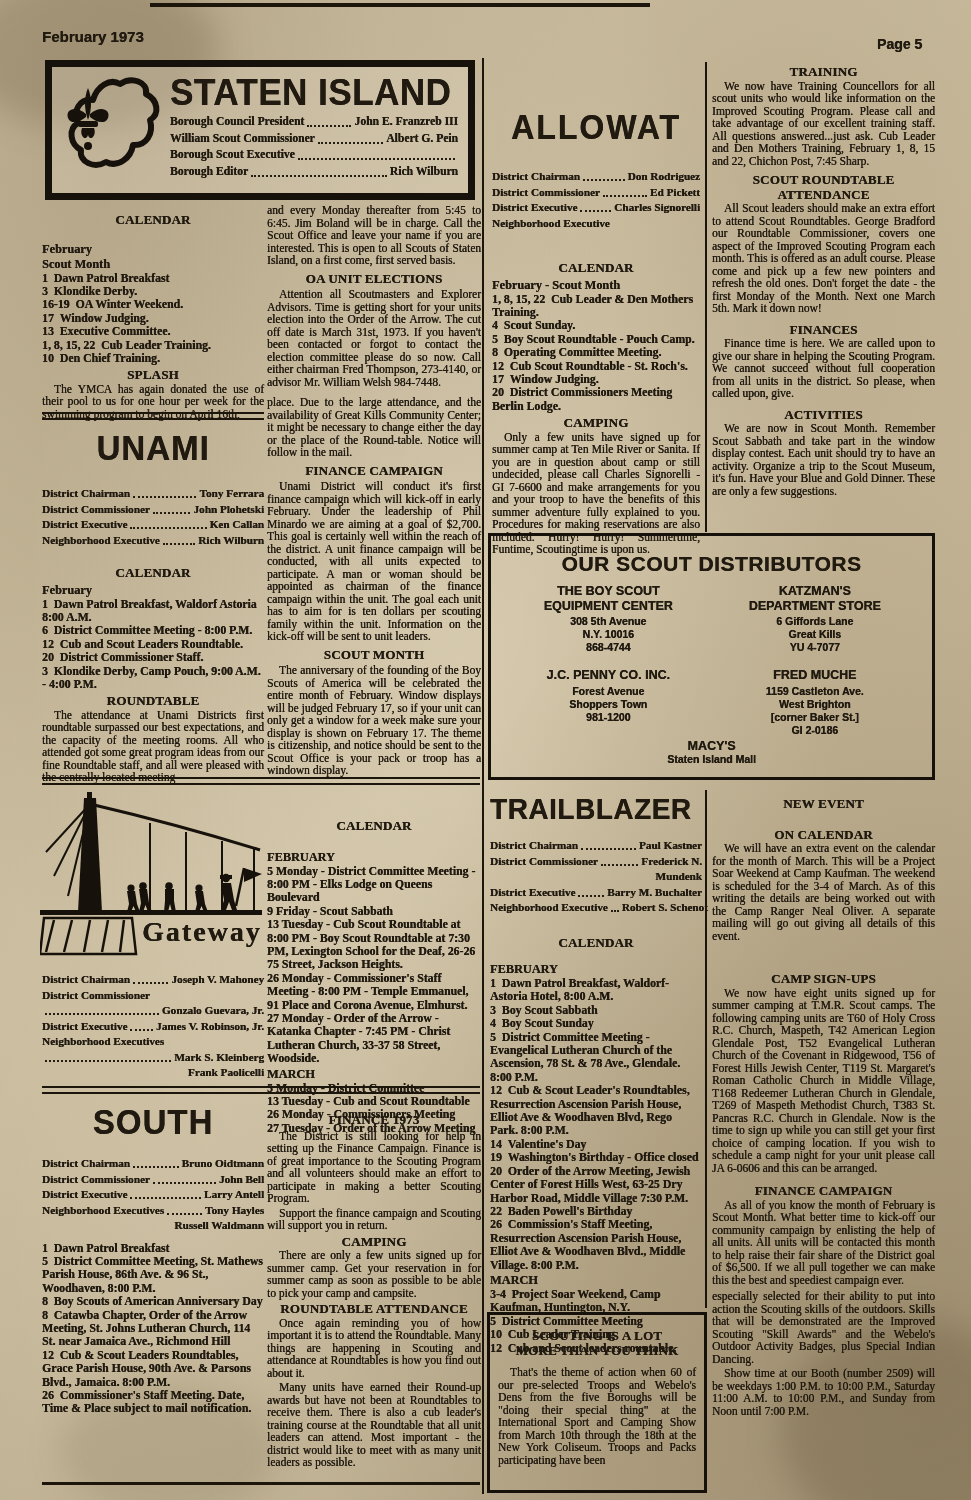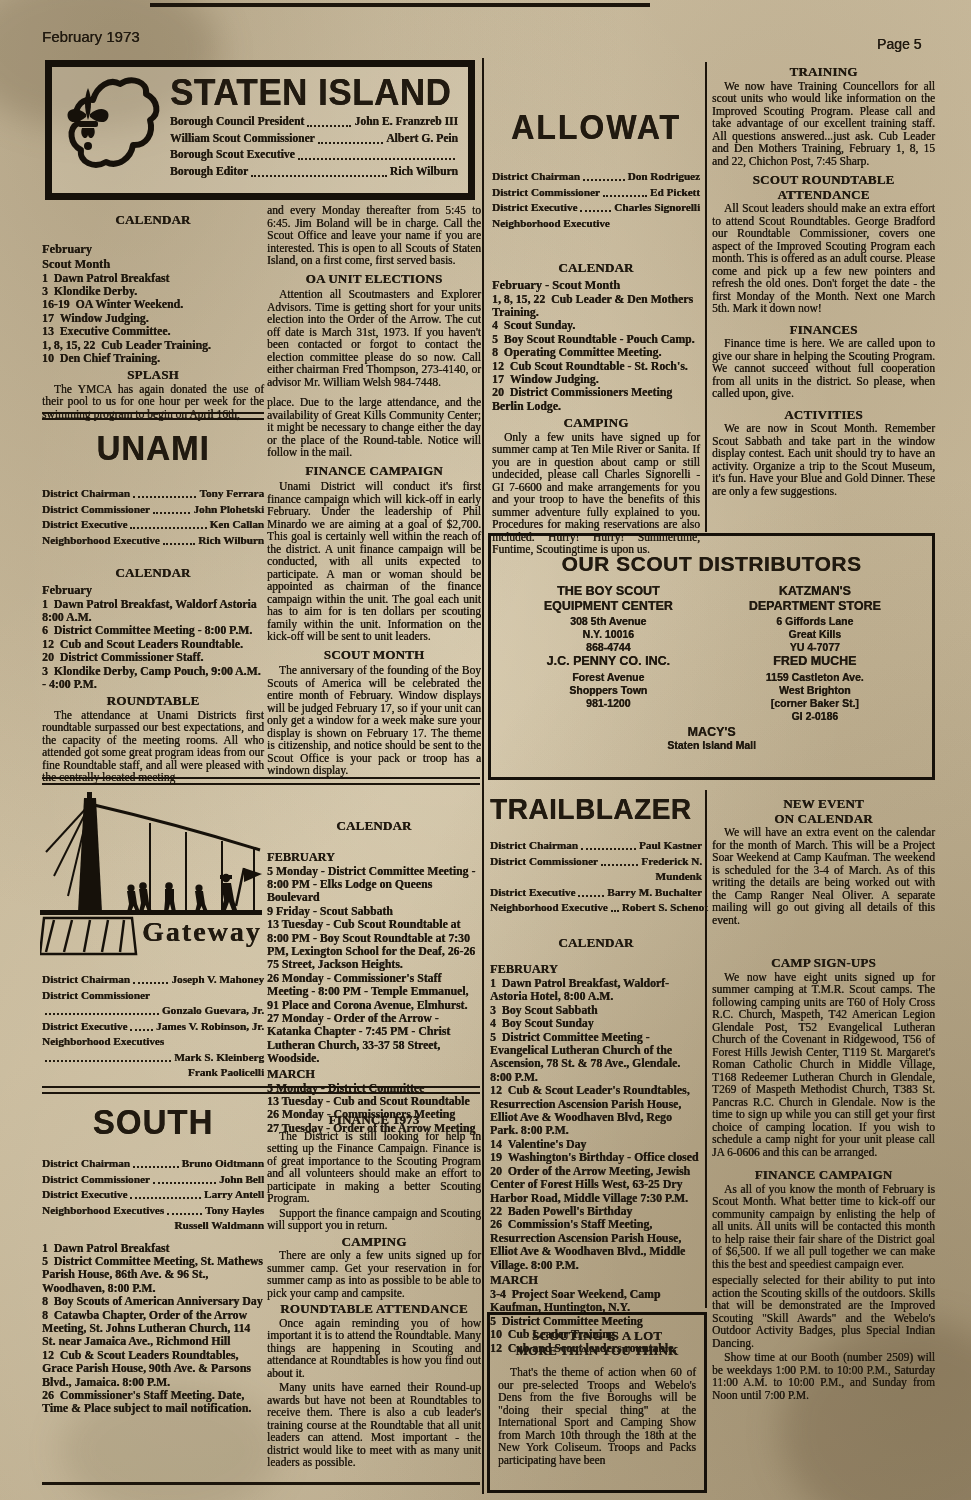--- a/index.html
+++ b/index.html
@@ -24,28 +24,28 @@
   .month-label{font-weight:bold;font-size:12.3px;line-height:14px;margin:1px 0 1px;}
   .orow{display:flex;align-items:flex-end;font-weight:bold;font-size:11.2px;line-height:15.5px;}
   .olbl{white-space:nowrap;flex-shrink:0;}
   .oname{white-space:nowrap;}
   .dots{flex:1 1 8px;min-width:8px;overflow:hidden;border-bottom:2px dotted #241c10;margin:0 3px 3.5px;}
   .orow.right{justify-content:flex-end;}
   .district-title{font-family:"Liberation Sans","DejaVu Sans",sans-serif;font-weight:bold;text-align:center;letter-spacing:1px;transform:scaleY(1.08);transform-origin:top;}
   .vrule{position:absolute;width:2px;background:#1c150c;}
   .hrule{position:absolute;height:3px;background:#1c150c;}
   .hrule.double{height:8px;background:transparent;border-top:2.5px solid #1c150c;border-bottom:2.5px solid #1c150c;}
-  .header-text{font-family:"Liberation Sans","DejaVu Sans",sans-serif;font-weight:normal;font-size:15px;}
+  .header-text{font-family:"Liberation Sans","DejaVu Sans",sans-serif;font-weight:bold;font-size:15px;}
   .si-box{border:5px solid #16110a;background:rgba(236,228,206,.25);}
   .si-inner{width:100%;height:100%;border:2px solid #16110a;padding:5px 10px 4px 6px;display:flex;gap:4px;}
   .si-title{font-family:"Liberation Sans","DejaVu Sans",sans-serif;font-weight:bold;font-size:35px;letter-spacing:.5px;line-height:38px;margin:0 0 4px;transform:scaleY(1.05);transform-origin:top left;}
   .si-orow{font-size:11.6px;line-height:16.5px;text-align:right;}
   .dist-box{border:3px solid #16110a;padding:16px 14px 6px;}
   .dist-title{font-family:"Liberation Sans","DejaVu Sans",sans-serif;font-weight:bold;font-size:21px;text-align:center;letter-spacing:.5px;margin:0 0 8px;}
-  .dist-grid{display:grid;grid-template-columns:1fr 1fr;}
+  .dist-grid{display:grid;grid-template-columns:1fr 1fr;row-gap:14px;}
   .dist-entry{text-align:center;font-family:"Liberation Sans","DejaVu Sans",sans-serif;}
   .dist-name{font-weight:bold;font-size:12.5px;line-height:14.5px;max-width:160px;margin:0 auto 2px;}
   .dist-line{font-weight:bold;font-size:10.5px;line-height:13px;}
   .scout-box{border:3px solid #16110a;padding:6px 8px 16px;}
   .gw-title{font-family:"Liberation Serif","DejaVu Serif",serif;font-weight:bold;font-size:28px;letter-spacing:2px;}
   .stain{position:absolute;border-radius:50%;filter:blur(16px);pointer-events:none;}
 </style>
 </head>
 <body>
 
@@ -297,21 +297,21 @@
     <div class="cal-item">8&nbsp;&nbsp;Catawba Chapter, Order of the Arrow Meeting, St. Johns Lutheran Church, 114 St. near Jamaica Ave., Richmond Hill</div>
     <div class="cal-item">12&nbsp;&nbsp;Cub &amp; Scout Leaders Roundtables, Grace Parish House, 90th Ave. &amp; Parsons Blvd., Jamaica. 8:00 P.M.</div>
     <div class="cal-item">26&nbsp;&nbsp;Commissioner's Staff Meeting. Date, Time &amp; Place subject to mail notification.</div>
   </div>
 
   <div class="abs" style="left:267px;top:1108px;width:214px;">
     <div class="h">FINANCE 1973</div>
     <p class="para indent">The District is still looking for help in setting up the Finance Campaign. Finance is of great importance to the Scouting Program and all volunteers should make an effort to participate in making a better Scouting Program.</p>
     <p class="para indent">Support the finance campaign and Scouting will support you in return.</p>
     <div class="h tight">CAMPING</div>
-    <p class="para indent">There are only a few units signed up for summer camp. Get your reservation in for summer camp as into as possible to be able to pick your camp and campsite.</p>
+    <p class="para indent">There are only a few units signed up for summer camp. Get your reservation in for summer camp as soon as possible to be able to pick your camp and campsite.</p>
     <div class="h tight">ROUNDTABLE ATTENDANCE</div>
     <p class="para indent">Once again reminding you of how important it is to attend the Roundtable. Many things are happening in Scouting and attendance at Roundtables is how you find out about it.</p>
     <p class="para indent">Many units have earned their Round-up awards but have not been at Roundtables to receive them. There is also a cub leader's training course at the Roundtable that all unit leaders can attend. Most important - the district would like to meet with as many unit leaders as possible.</p>
   </div>
 
   <div class="hrule" style="left:42px;top:1482px;width:438px;"></div>
 
   <div class="vrule" style="left:482px;top:58px;height:1436px;"></div>
   <div class="vrule" style="left:705px;top:62px;height:470px;"></div>
   <div class="vrule" style="left:705px;top:790px;height:518px;"></div>
@@ -437,21 +437,21 @@
     <div class="cal-item">26&nbsp;&nbsp;Commission's Staff Meeting, Resurrection Ascension Parish House, Elliot Ave &amp; Woodhaven Blvd., Middle Village. 8:00 P.M.</div>
     <div class="month-label">MARCH</div>
     <div class="cal-item">3-4&nbsp;&nbsp;Project Soar Weekend, Camp Kaufman, Huntington, N.Y.</div>
     <div class="cal-item">5&nbsp;&nbsp;District Committee Meeting</div>
     <div class="cal-item">10&nbsp;&nbsp;Cub Leader Training</div>
     <div class="cal-item">12&nbsp;&nbsp;Cub and Scout leaders rountable.</div>
   </div>
 
   <div class="abs" style="left:712px;top:794px;width:223px;">
     <div class="h tight">NEW EVENT</div>
-    <div class="h tight" style="margin-top:0;">ON CALENDAR</div>
+    <div class="h tight" style="margin-top:16px;">ON CALENDAR</div>
     <p class="para indent">We will have an extra event on the calendar for the month of March. This will be a Project Soar Weekend at Camp Kaufman. The weekend is scheduled for the 3-4 of March. As of this writing the details are being worked out with the Camp Ranger Neal Oliver. A separate mailing will go out giving all details of this event.</p>
     <div class="h tight" style="margin-top:30px;">CAMP SIGN-UPS</div>
     <p class="para indent">We now have eight units signed up for summer camping at T.M.R. Scout camps. The following camping units are T60 of Holy Cross R.C. Church, Maspeth, T42 American Legion Glendale Post, T52 Evangelical Lutheran Church of the Covenant in Ridgewood, T56 of Forest Hills Jewish Center, T119 St. Margaret's Roman Catholic Church in Middle Village, T168 Redeemer Lutheran Church in Glendale, T269 of Maspeth Methodist Church, T383 St. Pancras R.C. Church in Glendale. Now is the time to sign up while you can still get your first choice of camping location. If you wish to schedule a camp night for your unit please call JA 6-0606 and this can be arranged.</p>
     <div class="h tight" style="margin-top:10px;">FINANCE CAMPAIGN</div>
     <p class="para indent">As all of you know the month of February is Scout Month. What better time to kick-off our community campaign by enlisting the help of all units. All units will be contacted this month to help raise their fair share of the District goal of $6,500. If we all pull together we can make this the best and speediest campaign ever.</p>
     <p class="para" style="margin-top:4px;">especially selected for their ability to put into action the Scouting skills of the outdoors. Skills that will be demonstrated are the Improved Scouting "Skill Awards" and the Webelo's Outdoor Activity Badges, plus Special Indian Dancing.</p>
     <p class="para indent">Show time at our Booth (number 2509) will be weekdays 1:00 P.M. to 10:00 P.M., Saturday 11:00 A.M. to 10:00 P.M., and Sunday from Noon until 7:00 P.M.</p>
   </div>
 
   <div class="abs scout-box" style="left:487px;top:1312px;width:220px;height:181px;">

